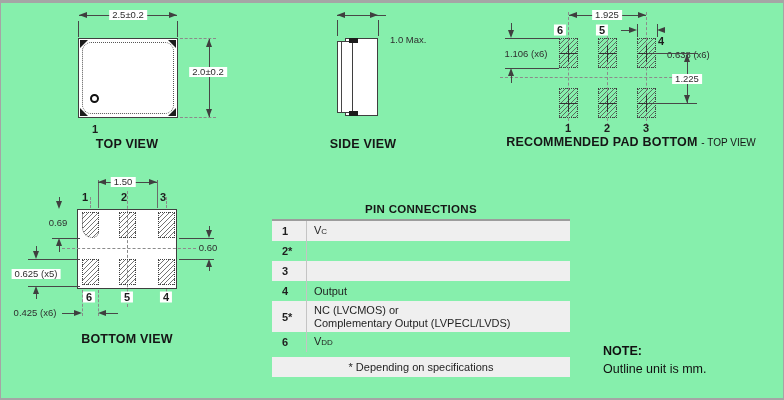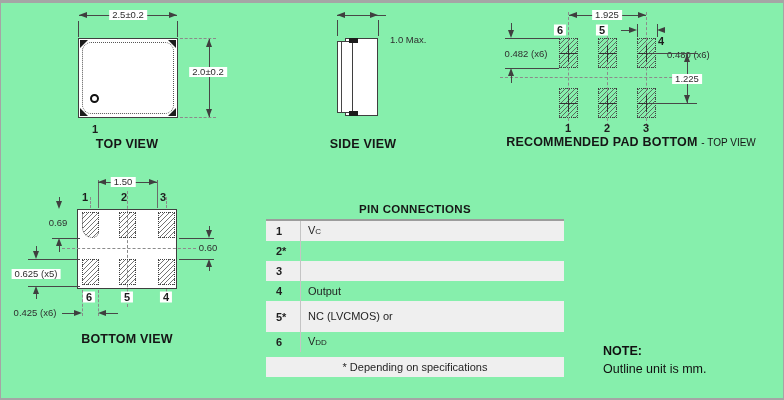--- a/index.html
+++ b/index.html
@@ -28,21 +28,21 @@
   .w-tr{clip-path:polygon(0 0,100% 0,100% 100%);}
   .w-bl{clip-path:polygon(0 0,0 100%,100% 100%);}
   .w-br{clip-path:polygon(100% 0,100% 100%,0 100%);}
   .blk{position:absolute;background:#1c1c1c;}
   .dot{position:absolute;box-sizing:border-box;border-radius:50%;border:2.5px solid #111;background:#fff;}
   .pad{position:absolute;box-sizing:border-box;border:1px dotted #3f3f3f;
        background:repeating-linear-gradient(135deg,rgba(80,80,80,.8) 0,rgba(80,80,80,.8) .8px,transparent .8px,transparent 3.4px);}
   .pad1{border-radius:0 0 7px 11px;}
   .cross{background:#333;}
   
-  #pin-table{position:absolute;left:266px;top:203px;width:298px;}
+  #pin-table{position:absolute;left:272px;top:203px;width:298px;}
   #pin-title{width:100%;text-align:center;font-weight:bold;font-size:11.5px;color:#161616;letter-spacing:.3px;}
   #pin-rows{margin-top:4px;border-top:2px solid #9c9c9c;}
   .trow{display:flex;align-items:center;height:20px;font-size:11px;color:#1f1f1f;}
   .trow.tall{height:31px;}
   .trow.shade{background:#efefef;}
   .tnum{width:35px;box-sizing:border-box;padding-left:10px;font-weight:bold;border-right:1px solid #c4c4c4;align-self:stretch;display:flex;align-items:center;}
   .tdesc{flex:1;padding-left:7px;line-height:13px;}
   .smallcap{font-size:8px;}
   #pin-foot{margin-top:5px;height:20px;background:#efefef;display:flex;align-items:center;justify-content:center;font-size:11px;color:#1f1f1f;}
   
@@ -127,29 +127,29 @@
     <i class="hl cross" style="left:599px;top:103px;width:17px"></i>
     <i class="vl cross" style="left:607px;top:95px;height:17px"></i>
     <i class="hl cross" style="left:638px;top:103px;width:17px"></i>
     <i class="vl cross" style="left:646px;top:95px;height:17px"></i>
 
     <i class="vl" style="left:637px;top:24px;height:13px"></i>
     <i class="vl" style="left:657px;top:24px;height:13px"></i>
     <i class="hl" style="left:621px;top:30px;width:8px"></i>
     <i class="tr" style="left:629px;top:26.5px"></i>
     <i class="tl" style="left:657px;top:26.5px"></i>
-    <span class="lbl lv" style="left:667px;top:30px">0.480 (x6)</span>
+    <span class="lbl lv" style="left:667px;top:30px">0.638 (x6)</span>
 
     <i class="hl" style="left:505px;top:38px;width:54px"></i>
     <i class="hl" style="left:505px;top:68px;width:54px"></i>
     <i class="vl" style="left:511px;top:23px;height:7px"></i>
     <i class="td" style="left:507.5px;top:30px"></i>
     <i class="tu" style="left:507.5px;top:68px"></i>
     <i class="vl" style="left:511px;top:76px;height:7px"></i>
-    <span class="lbl c" style="left:526px;top:54px">0.482 (x6)</span>
+    <span class="lbl c" style="left:526px;top:54px">1.106 (x6)</span>
 
     <i class="hl" style="left:647px;top:53px;width:50px"></i>
     <i class="hl" style="left:647px;top:103px;width:50px"></i>
     <i class="vl" style="left:687px;top:54px;height:49px"></i>
     <i class="tu" style="left:683.5px;top:54px"></i>
     <i class="td" style="left:683.5px;top:95px"></i>
     <span class="lbl c bg" style="left:687px;top:79px">1.225</span>
 
     <span class="blbl bg" style="left:560px;top:30px">6</span>
     <span class="blbl bg" style="left:602px;top:30px">5</span>
@@ -243,20 +243,21 @@
         <div class="trow">
           <span class="tnum">4</span>
           <div class="tdesc">
             <div class="tline"><span>Output</span></div>
           </div>
         </div>
         <div class="trow shade tall">
           <span class="tnum">5*</span>
           <div class="tdesc">
             <div class="tline"><span>NC (LVCMOS) or</span></div>
+            <div class="tline"><span>Complementary Output (LVPECL/LVDS)</span></div>
           </div>
         </div>
         <div class="trow">
           <span class="tnum">6</span>
           <div class="tdesc">
             <div class="tline"><span>V</span><span class="smallcap">DD</span></div>
           </div>
         </div>
       </div>
     <div id="pin-foot">* Depending on specifications</div>

